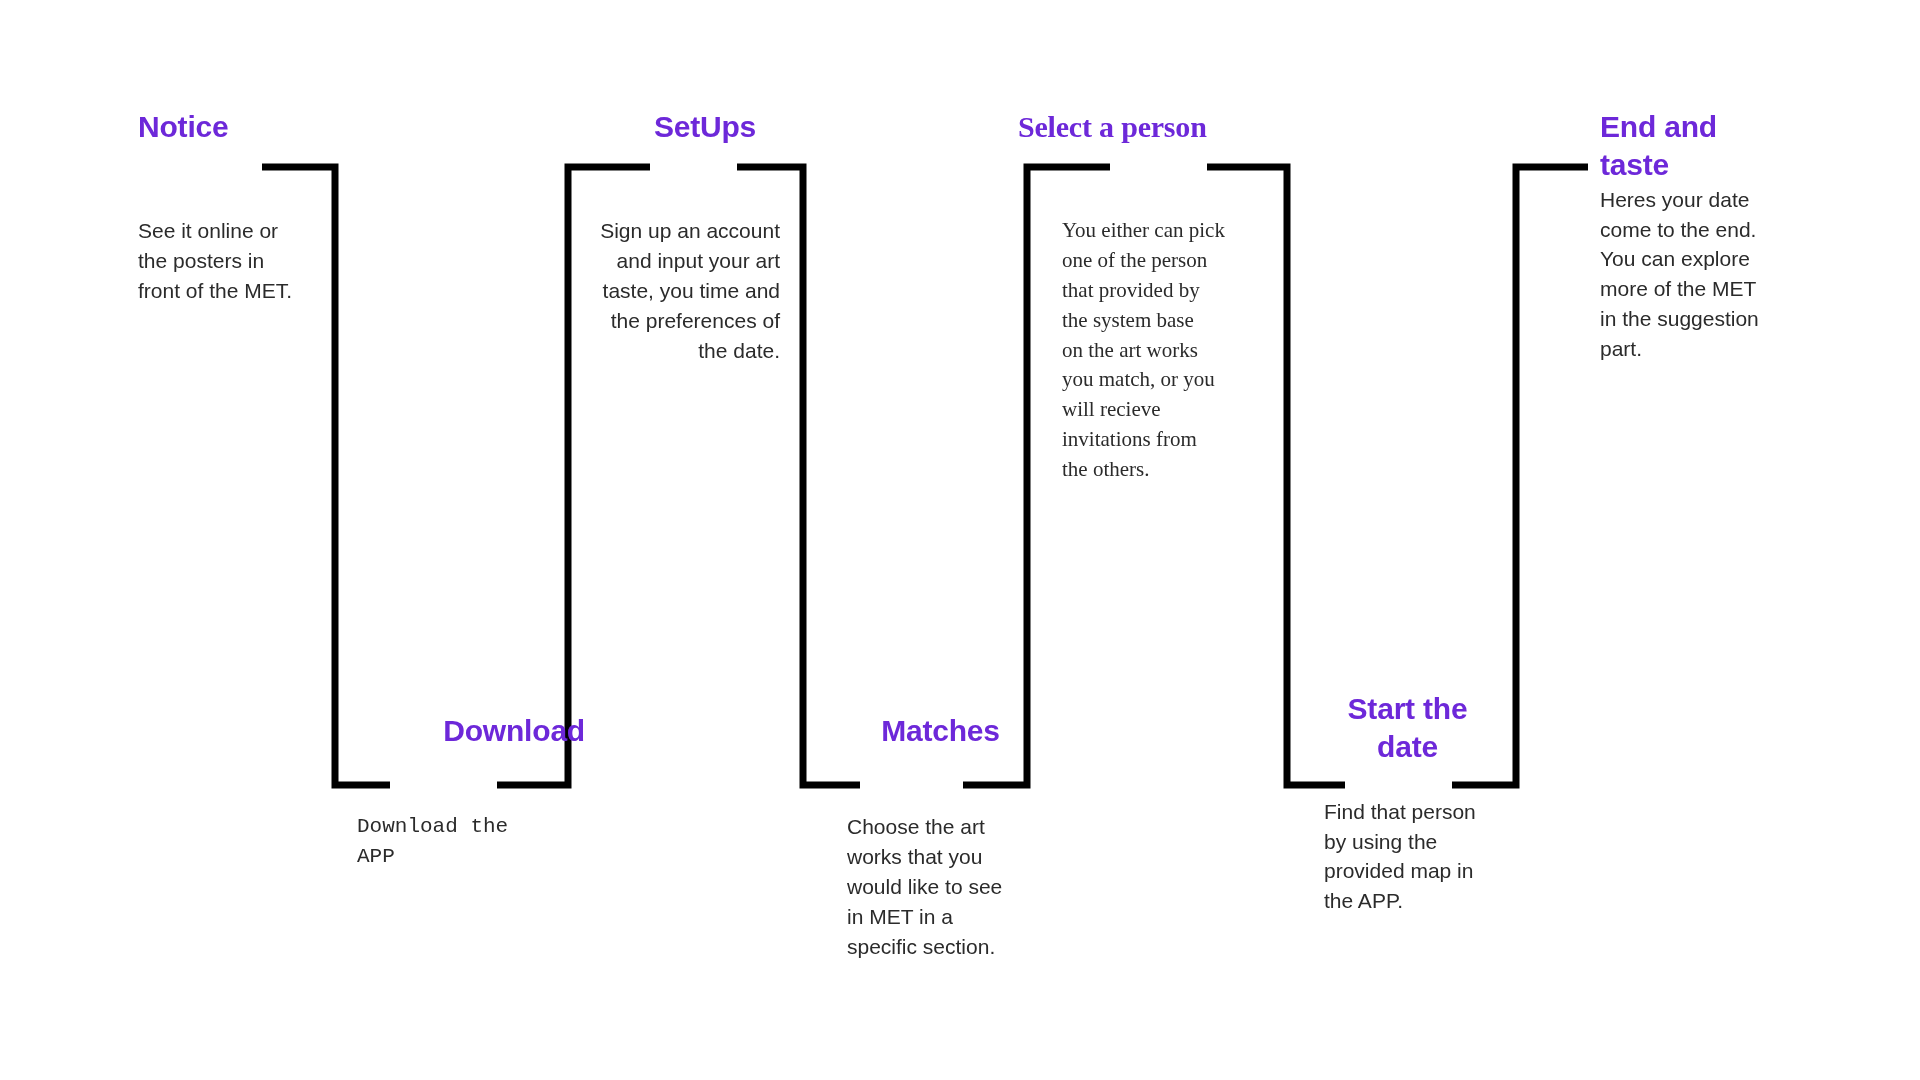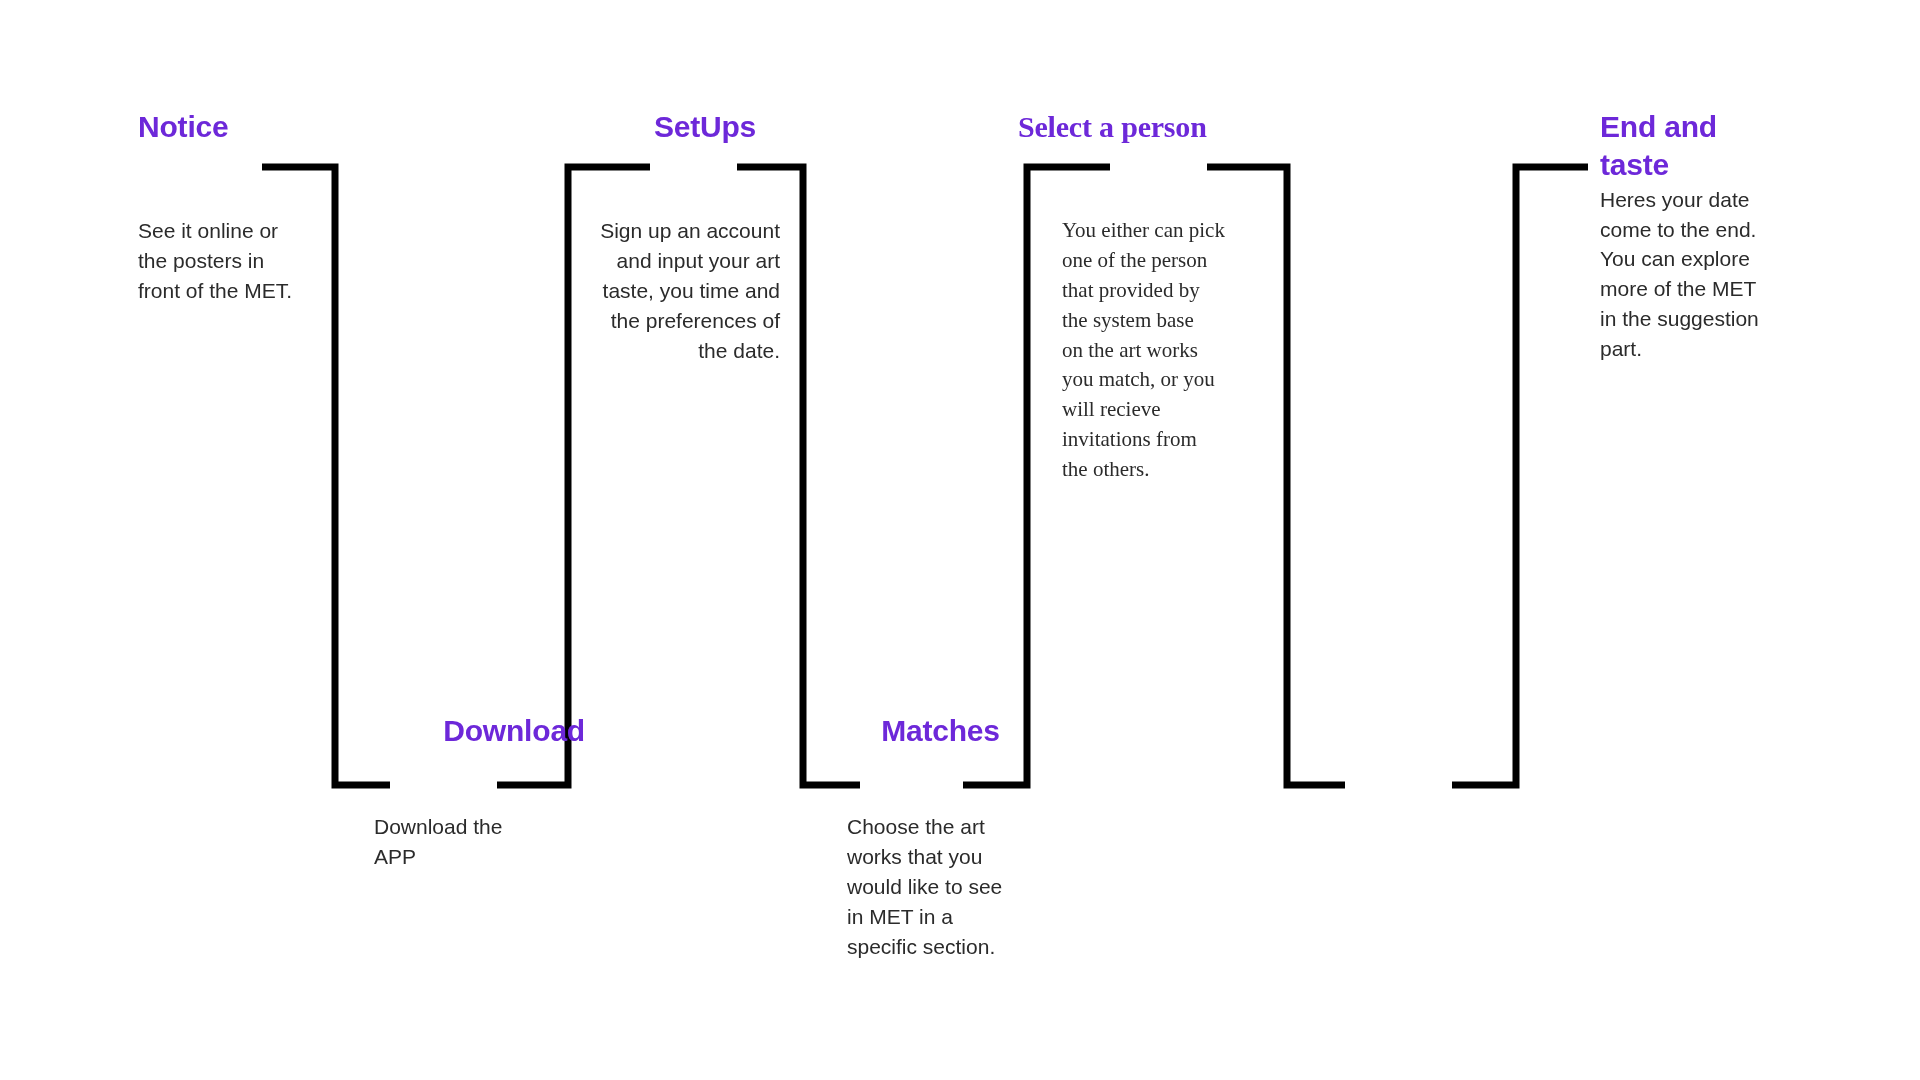--- a/index.html
+++ b/index.html
@@ -63,21 +63,21 @@
   #step-select .step-title { text-align: left; margin-left: -4px; }
   #step-select .step-body  { margin-top: 70px; margin-left: 40px; }
 
   #step-end           { left: 1600px; top: 108px; width: 200px; }
   #step-end .step-title { text-align: left; }
   #step-end .step-body  { }
 
   
   #step-download      { left: 355px; top: 712px;  width: 230px; }
   #step-download .step-title { text-align: right; }
-  #step-download .step-body  { margin-top: 62px; margin-left: 19px; }
+  #step-download .step-body  { margin-top: 62px; margin-left: 2px; font-family: Liberation Mono, monospace; }
 
   #step-matches       { left: 838px; top: 712px;  width: 205px; }
   #step-matches .step-title { text-align: center; }
   #step-matches .step-body  { margin-top: 62px; margin-left: 9px; }
 
   #step-startdate     { left: 1315px; top: 690px; width: 185px; }
   #step-startdate .step-title { text-align: center; }
   #step-startdate .step-body  { margin-top: 30px; margin-left: 9px; }
 </style>
 </head>
@@ -150,14 +150,22 @@
 
   <div class="step row-bottom" id="step-matches">
     <h2 class="step-title">Matches</h2>
     <p class="step-body">Choose the art
 works that you
 would like to see
 in MET in a
 specific section.</p>
   </div>
 
+  <div class="step row-bottom" id="step-startdate">
+    <h2 class="step-title">Start the
+date</h2>
+    <p class="step-body">Find that person
+by using the
+provided map in
+the APP.</p>
+  </div>
 
 </div>
 
 </body></html>

